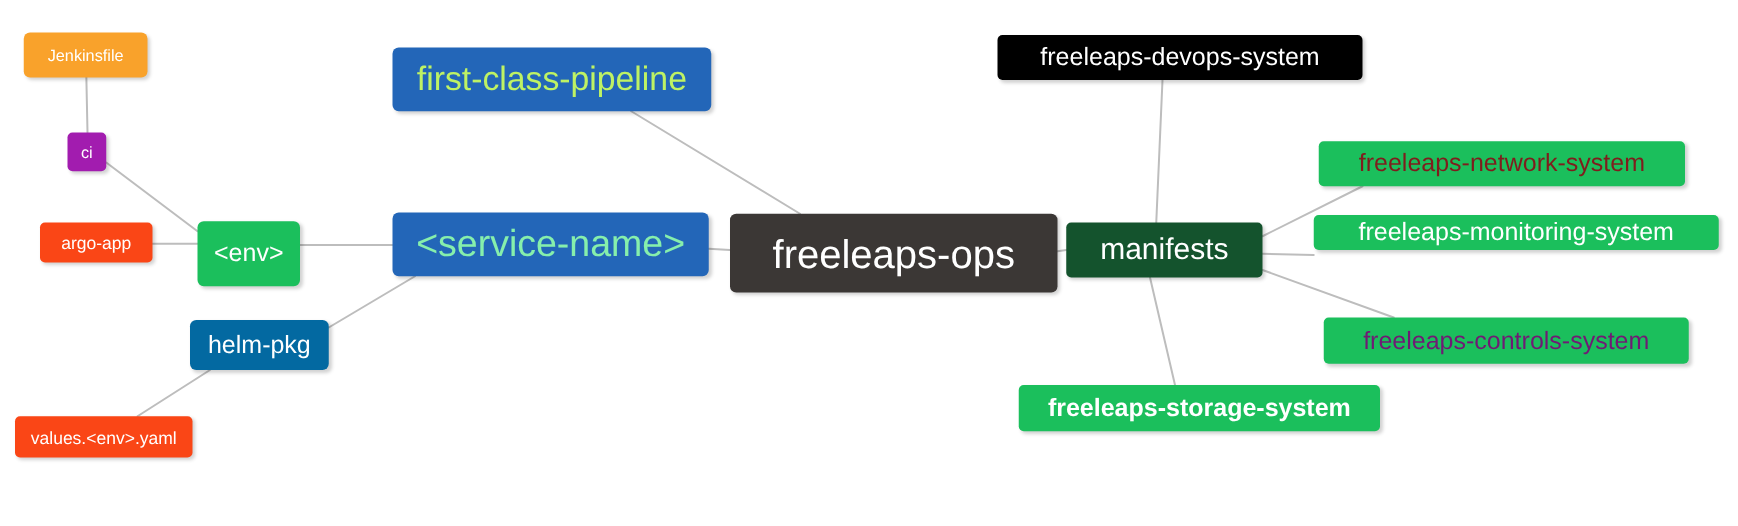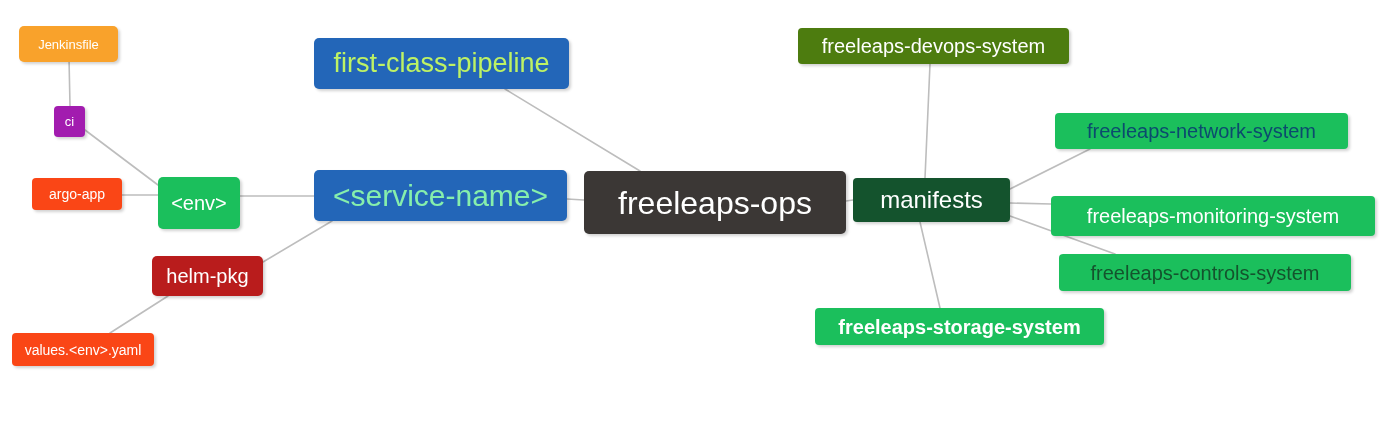--- a/index.html
+++ b/index.html
@@ -60,24 +60,24 @@
       <line x1="1010" y1="203" x2="1051" y2="204" stroke="#bdbdbd" stroke-width="1.6" stroke-linecap="round"></line>
       <line x1="1010" y1="216" x2="1115" y2="254" stroke="#bdbdbd" stroke-width="1.6" stroke-linecap="round"></line>
       <line x1="920" y1="222" x2="940" y2="308" stroke="#bdbdbd" stroke-width="1.6" stroke-linecap="round"></line>
     </svg>
   <div id="node-layer">
       <div class="node" style="left: 19px; top: 26px; width: 99px; height: 36px; background: rgb(249, 162, 43); font-size: 13px; border-radius: 5px; color: rgb(255, 255, 255);">Jenkinsfile</div>
       <div class="node" style="left: 54px; top: 106px; width: 31px; height: 31px; background: #a21caf; font-size: 13px; border-radius: 4px; color: rgb(255, 255, 255);">ci</div>
       <div class="node" style="left: 32px; top: 178px; width: 90px; height: 32px; background: rgb(250, 70, 22); font-size: 14px; border-radius: 4px; color: rgb(255, 255, 255);">argo-app</div>
       <div class="node" style="left: 12px; top: 333px; width: 142px; height: 33px; background: rgb(250, 70, 22); font-size: 14px; border-radius: 4px; color: rgb(255, 255, 255);">values.&lt;env&gt;.yaml</div>
       <div class="node" style="left: 158px; top: 177px; width: 82px; height: 52px; background: rgb(27, 191, 92); font-size: 20px; border-radius: 5px; color: rgb(255, 255, 255);">&lt;env&gt;</div>
-      <div class="node" style="left: 152px; top: 256px; width: 111px; height: 40px; background: #b91c1c; font-size: 20px; border-radius: 5px; color: rgb(255, 255, 255);">helm-pkg</div>
+      <div class="node" style="left: 152px; top: 256px; width: 111px; height: 40px; background: #0369a1; font-size: 20px; border-radius: 5px; color: rgb(255, 255, 255);">helm-pkg</div>
       <div class="node" style="left: 314px; top: 38px; width: 255px; height: 51px; background: rgb(35, 102, 184); font-size: 27px; border-radius: 5px; color: #bef264;">first-class-pipeline</div>
       <div class="node" style="left: 314px; top: 170px; width: 253px; height: 51px; background: rgb(35, 102, 184); font-size: 30px; border-radius: 5px; color: #86efac;">&lt;service-name&gt;</div>
       <div class="node" style="left: 584px; top: 171px; width: 262px; height: 63px; background: rgb(59, 55, 53); font-size: 32px; border-radius: 5px; color: rgb(255, 255, 255);">freeleaps-ops</div>
       <div class="node" style="left: 853px; top: 178px; width: 157px; height: 44px; background: #14532d; font-size: 24px; border-radius: 4px; color: rgb(255, 255, 255);">manifests</div>
-      <div class="node" style="left: 798px; top: 28px; width: 271px; height: 36px; background: #4d7c0f; font-size: 20px; border-radius: 4px; color: rgb(255, 255, 255);">freeleaps-devops-system</div>
-      <div class="node" style="left: 1055px; top: 113px; width: 293px; height: 36px; background: rgb(27, 191, 92); font-size: 20px; border-radius: 4px; color: #0c4a6e;">freeleaps-network-system</div>
-      <div class="node" style="left: 1051px; top: 196px; width: 324px; height: 40px; background: rgb(27, 191, 92); font-size: 20px; border-radius: 4px; color: rgb(255, 255, 255);">freeleaps-monitoring-system</div>
-      <div class="node" style="left: 1059px; top: 254px; width: 292px; height: 37px; background: rgb(27, 191, 92); font-size: 20px; border-radius: 4px; color: #14532d;">freeleaps-controls-system</div>
+      <div class="node" style="left: 798px; top: 28px; width: 292px; height: 36px; background: #000000; font-size: 20px; border-radius: 4px; color: rgb(255, 255, 255);">freeleaps-devops-system</div>
+      <div class="node" style="left: 1055px; top: 113px; width: 293px; height: 36px; background: rgb(27, 191, 92); font-size: 20px; border-radius: 4px; color: #7f1d1d;">freeleaps-network-system</div>
+      <div class="node" style="left: 1051px; top: 172px; width: 324px; height: 28px; background: rgb(27, 191, 92); font-size: 20px; border-radius: 4px; color: rgb(255, 255, 255);">freeleaps-monitoring-system</div>
+      <div class="node" style="left: 1059px; top: 254px; width: 292px; height: 37px; background: rgb(27, 191, 92); font-size: 20px; border-radius: 4px; color: #701a75;">freeleaps-controls-system</div>
       <div class="node" style="left: 815px; top: 308px; width: 289px; height: 37px; background: rgb(27, 191, 92); font-size: 20px; border-radius: 4px; color: rgb(255, 255, 255); font-weight: bold;">freeleaps-storage-system</div>
     </div>
 </div>
 
 </body></html>

